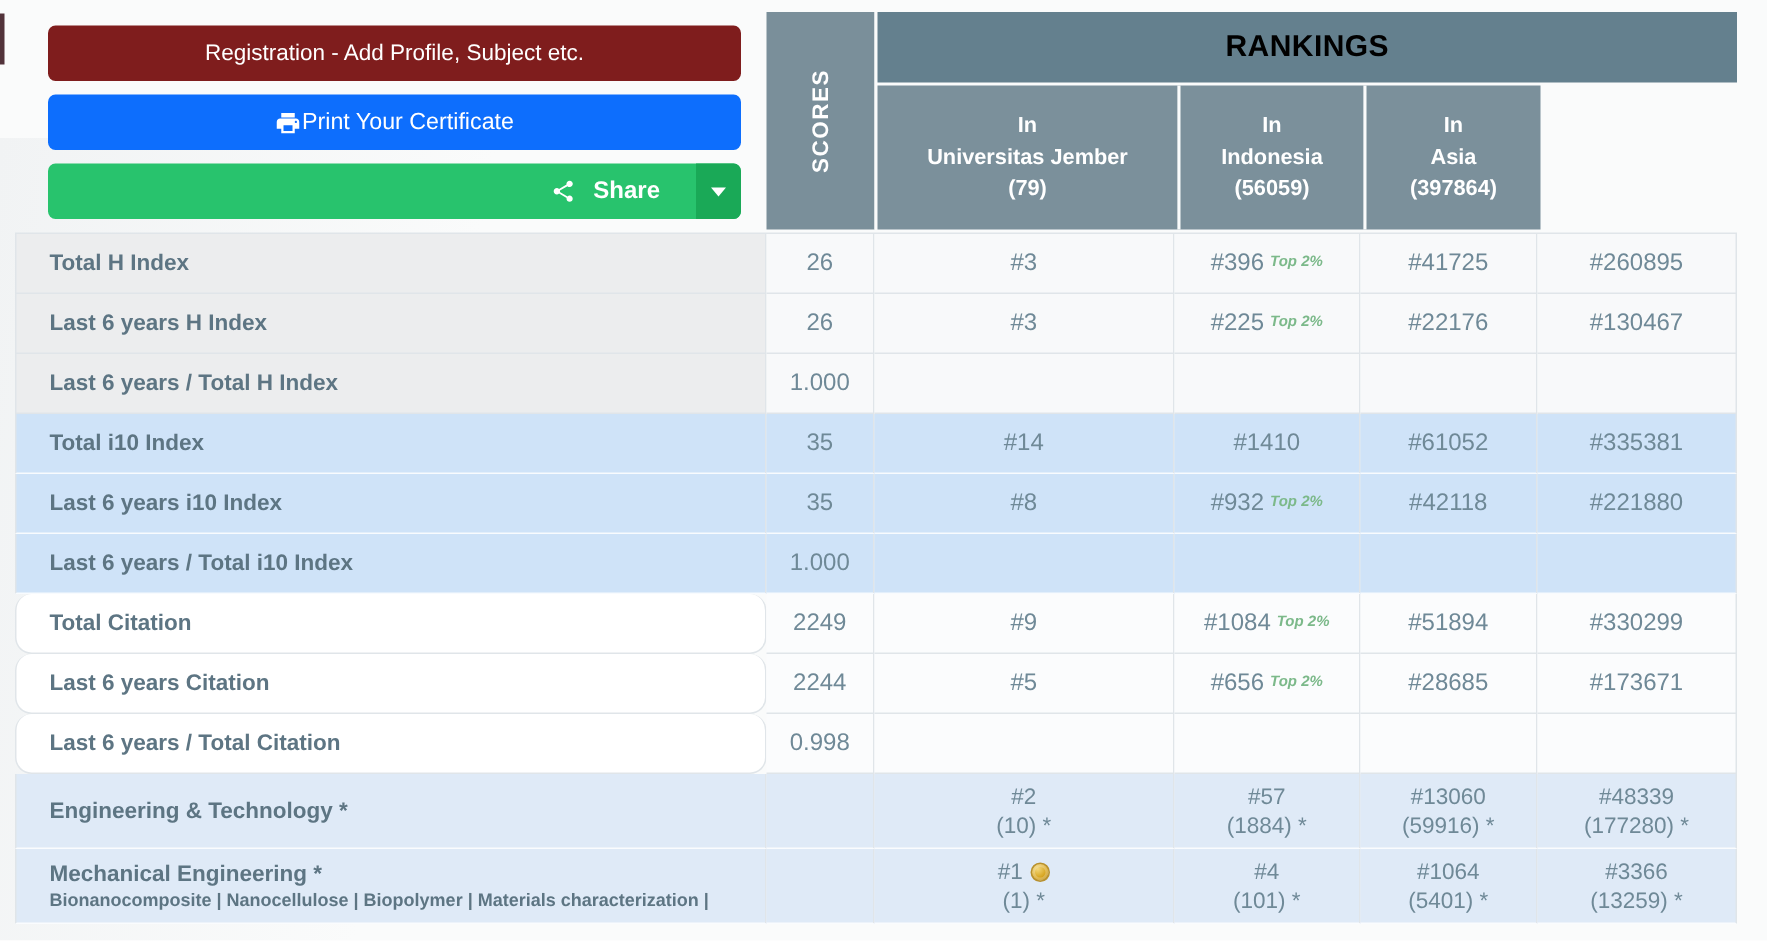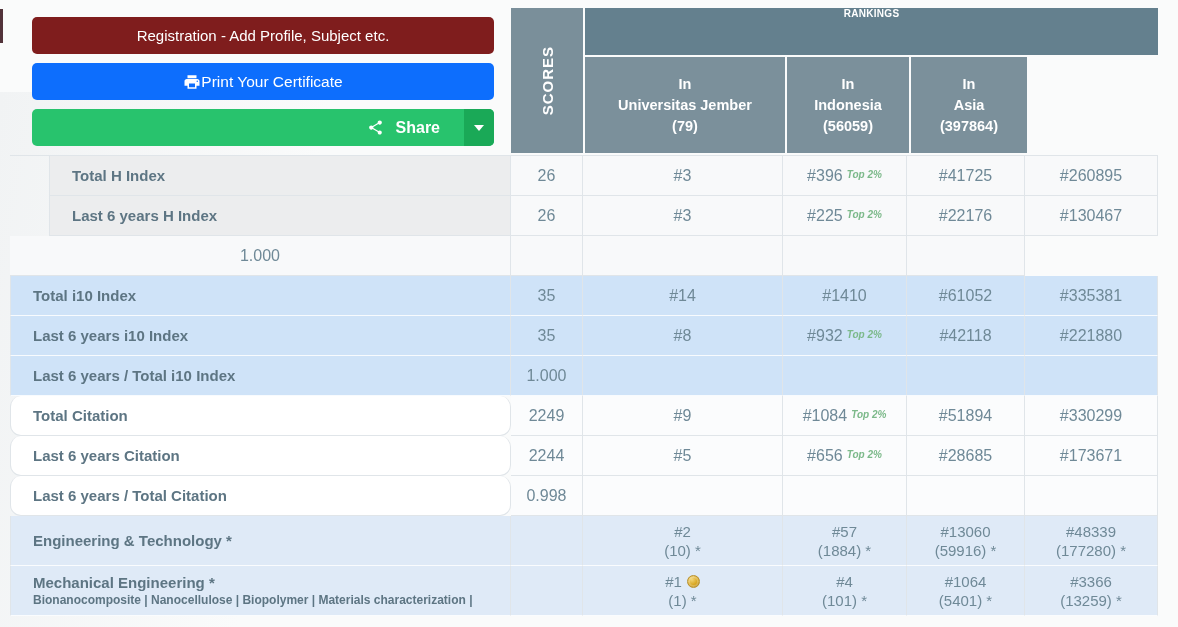--- a/index.html
+++ b/index.html
@@ -39,22 +39,22 @@
   .icon-svg{display:inline-flex;align-items:center;justify-content:center;}
 
   
   .tablewrap{position:absolute;left:10px;top:8px;width:1148px;}
   .grid-cols{display:grid;grid-template-columns:501px 72px 200px 124px 118px 133px;}
   .thead{display:grid;grid-template-columns:501px 72px 575px;height:147px;}
   .scores-hcell{background:var(--scores-head);height:145px;display:flex;align-items:center;justify-content:center;}
   .scores-vtext{writing-mode:vertical-rl;transform:rotate(180deg);color:#fff;font-weight:bold;
        font-size:15px;letter-spacing:1px;}
   .rank-hblock{display:flex;flex-direction:column;height:145px;border-left:2px solid var(--pagebg);}
-  .rankings-bar{height:48px;background:var(--rankings-bar);color:#ffffff;font-weight:bold;font-size:10px;
-       display:flex;justify-content:center;letter-spacing:.3px;}
+  .rankings-bar{height:48px;background:var(--rankings-bar);color:#000000;font-weight:bold;font-size:20px;
+       display:flex;align-items:center;justify-content:center;letter-spacing:.3px;}
   .subhead{display:grid;grid-template-columns:200px 124px 118px 133px;height:97px;margin-top:2px;}
   .subhead .sh{background:var(--slate-head);color:#fff;font-weight:bold;font-size:14.5px;
        display:flex;flex-direction:column;align-items:center;justify-content:center;line-height:21px;text-align:center;}
   .subhead .sh + .sh{border-left:2px solid var(--pagebg);}
   .hline:empty{display:none;}
 
   .tbody{border-top:1px solid var(--bd);}
   .row{height:40px;}
   .row.tall{height:50px;}
   .c{border-right:1px solid var(--bd);border-bottom:1px solid var(--bd);
@@ -68,21 +68,21 @@
   .rank.two{flex-direction:column;line-height:19px;font-size:15px;}
   .tag{color:var(--top2);font-style:italic;font-size:10px;font-weight:bold;margin-left:4px;position:relative;top:-1px;}
   .tag:empty{display:none;}
   .rsub:empty{display:none;}
   .rline{display:flex;align-items:center;}
   .medal{width:13px;height:13px;border-radius:50%;display:inline-block;margin-left:5px;
      background:radial-gradient(circle at 35% 30%,#f3d77a,#d4a017 60%,#9c7410);
      border:1px solid #b8912f;box-shadow:inset 0 0 0 2px rgba(255,255,255,.25);}
 
   
-  .row-gray  .lab{background:var(--lab-gray);margin-left:39px;}  .row-gray  .c:not(.lab){background:var(--cell-gray);}
+  .row-gray  .lab{background:var(--lab-gray);}  .row-gray  .c:not(.lab){background:var(--cell-gray);}
   .row-blue  .c{background:var(--row-blue);border-bottom-color:rgba(255,255,255,.85);}
   .row-white .lab{background:var(--lab-white);border-radius:11px;} .row-white .c:not(.lab){background:var(--cell-white);}
   .row-blue2 .c{background:var(--row-blue2);border-bottom-color:rgba(255,255,255,.85);}
 </style>
 </head>
 <body>
 
 <div class="page">
   <div class="diag"></div>
   <div class="edge-sliver"></div>
@@ -199,20 +199,23 @@
             </span>
           </div>
         <div class="c rank">
             <span class="rline">
               <span>#130467</span>
             </span>
           </div>
       </div>
 
       <div class="row grid-cols row-gray">
+        <div class="c lab">
+            <span class="rlabel">Last 6 years / Total H Index</span>
+          </div>
         <div class="c score">
             <span>1.000</span>
           </div>
         <div class="c rank"></div>
         <div class="c rank"></div>
         <div class="c rank"></div>
         <div class="c rank"></div>
       </div>
 
       <div class="row grid-cols row-blue">

